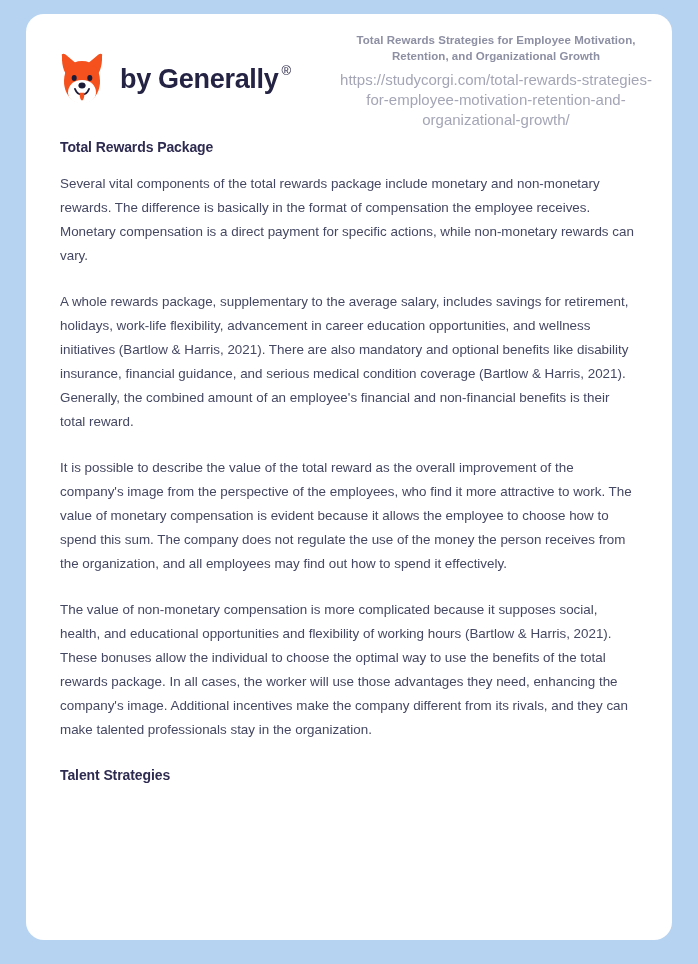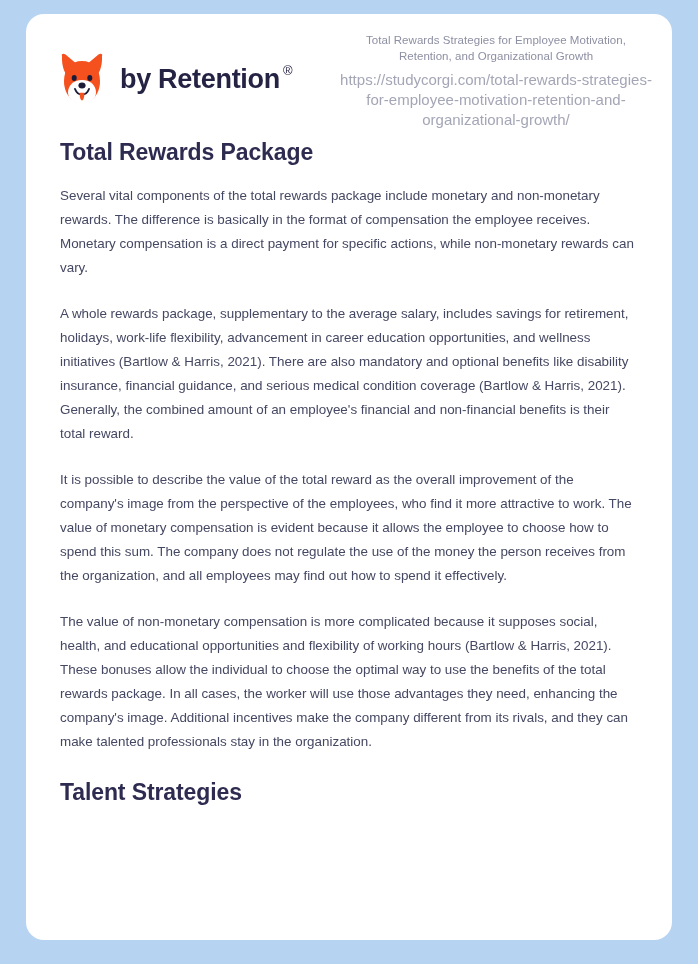--- a/index.html
+++ b/index.html
@@ -73,21 +73,21 @@
 
   .header-meta {
     flex: 0 0 auto;
     width: 312px;
     text-align: center;
     padding-right: 6px;
     padding-top: 4px;
   }
   .header-title {
     font-size: 11.5px;
-    font-weight: normal;
+    font-weight: bold;
     color: #8d8fa3;
     line-height: 1.32;
     letter-spacing: 0.05px;
     margin-top: 8px;
   }
   .header-url {
     margin-top: 6px;
     font-size: 15px;
     font-weight: normal;
     color: #a4a6b6;
@@ -105,21 +105,21 @@
     line-height: 24px;
     color: #454862;
     margin: 0 0 22px 0;
     text-align: left;
   }
   .para.first {
     margin-bottom: 18px;
   }
 
   .section-heading {
-    font-size: 23px;
+    font-size: 14px;
     font-weight: bold;
     color: #2e2b50;
     margin: 0 0 16px 0;
     line-height: 1.3;
     letter-spacing: -0.1px;
   }
   .section-heading.tail {
     margin-top: 24px;
     margin-bottom: 0;
   }
@@ -146,21 +146,21 @@
         <ellipse cx="31.8" cy="25" rx="2.5" ry="3" fill="#1b1b38"></ellipse>
 
         <ellipse cx="24" cy="32.5" rx="3.6" ry="3" fill="#1b1b38"></ellipse>
 
         <path d="M17 36 C18.6 40.2 21 41.6 24 41.6 C27 41.6 29.4 40.2 31 36" fill="none" stroke="#1b1b38" stroke-width="1.9" stroke-linecap="round"></path>
 
         <path d="M21.6 39.8 C21.6 44.4 22.6 47.4 24 47.4 C25.4 47.4 26.4 44.4 26.4 39.8 Z" fill="#f4511e"></path>
       </svg>
 
       <div class="brand-wordmark">
-        <span>by Retention</span>
+        <span>by Generally</span>
         <span class="reg">®</span>
       </div>
     </div>
 
     <div class="header-meta">
       <div class="header-title">Total Rewards Strategies for Employee Motivation, Retention, and Organizational Growth</div>
       <div class="header-url">https://studycorgi.com/total-rewards-strategies-for-employee-motivation-retention-and-organizational-growth/</div>
     </div>
   </div>
 

